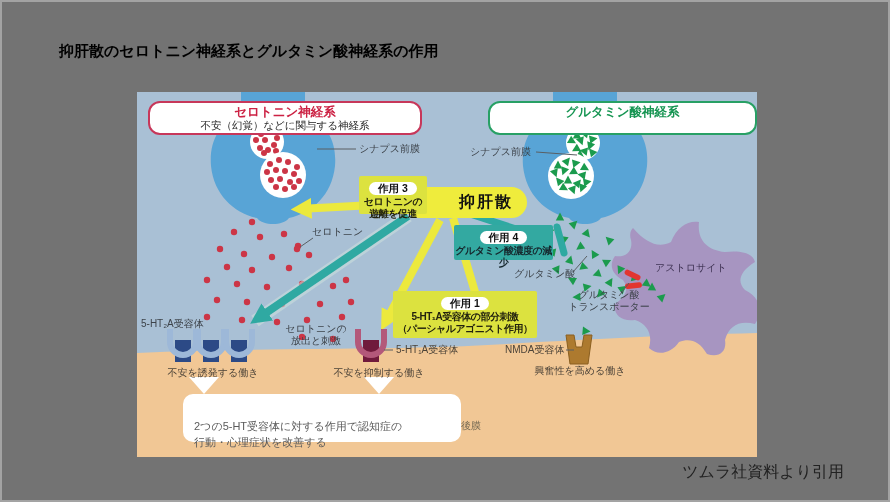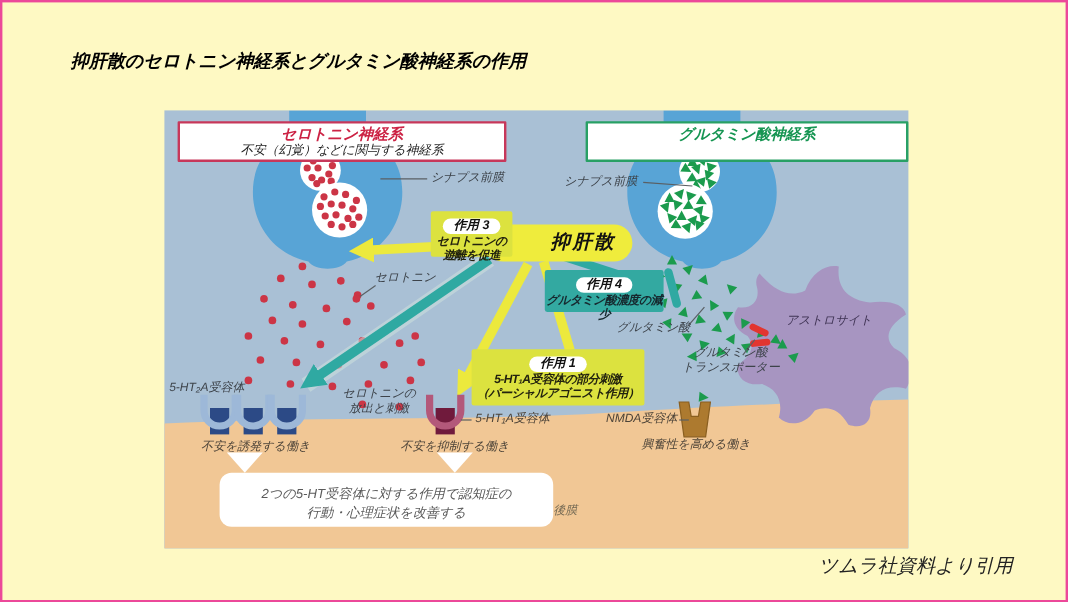--- a/index.html
+++ b/index.html
@@ -1,26 +1,25 @@
 <!DOCTYPE html>
 <html><head>
 <meta charset="utf-8">
 <style>
   html,body{margin:0;padding:0;background:#ffffff;}
   .canvas{
     position:relative;width:890px;height:502px;box-sizing:border-box;
-    border:2px solid #ec4899;background:#fef9c3;overflow:hidden;
+    border:2px solid #a3a3a3;background:#737373;overflow:hidden;
     font-family:"Liberation Sans","DejaVu Sans",sans-serif;
-    font-style:italic;
   }
   .page-title{position:absolute;left:57px;top:40px;font-size:15px;font-weight:bold;color:#000;}
   .attribution{position:absolute;right:44px;top:460px;font-size:16px;color:#222;}
   .diagram{position:absolute;left:135px;top:90px;width:620px;height:365px;background:#a9c0d5;}
   .diagram svg{position:absolute;left:0;top:0;}
-  .hdr{position:absolute;background:#fff;border-radius:1px;text-align:center;padding-top:2px;box-sizing:border-box;}
+  .hdr{position:absolute;background:#fff;border-radius:12px;text-align:center;padding-top:2px;box-sizing:border-box;}
   .hdr.red{border:2px solid #c7375a;left:11px;top:9px;width:274px;height:34px;}
   .hdr.green{border:2px solid #28a065;left:351px;top:9px;width:269px;height:34px;}
   .hdr .t{font-size:12.5px;font-weight:bold;line-height:14px;}
   .hdr.red .t{color:#cc2244;}
   .hdr.green .t{color:#169552;}
   .hdr .s{font-size:10.5px;color:#1c1c1c;line-height:12px;}
   .drug{
     position:absolute;left:267px;top:95px;width:82px;height:31px;border-radius:16px;
     background:#efec3c;display:flex;align-items:center;justify-content:center;
     font-size:16px;font-weight:bold;color:#111;letter-spacing:2px;padding-left:41px;
@@ -36,22 +35,22 @@
   .action-box.yellow .sub{color:#22220e;}
   #action3{left:198px;top:84px;width:68px;height:38px;margin-left:24px;}
   #action4{left:317px;top:133px;width:99px;height:35px;}
   #action2{left:31px;top:172px;width:142px;height:48px;}
   #action1{left:256px;top:199px;width:144px;height:47px;}
   .lbl{position:absolute;font-size:10px;color:#3d434a;white-space:nowrap;line-height:12px;}
   .lbl.center{text-align:center;white-space:normal;}
   .lbl.tan{color:#4c4338;}
   .conclusion{
     position:absolute;left:46px;top:302px;width:278px;height:45px;background:#fff;
-    border-radius:10px;box-sizing:border-box;padding:10px 11px;
-    font-size:11px;color:#5a5a5a;line-height:16px;text-align:center;
+    border-radius:10px;box-sizing:border-box;padding:24px 11px;
+    font-size:11px;color:#5a5a5a;line-height:16px;
   }
 </style>
 </head>
 <body>
 
 <div class="canvas">
   <div class="page-title">抑肝散のセロトニン神経系とグルタミン酸神経系の作用</div>
 
   <div class="diagram">
     <svg width="620" height="365" viewBox="0 0 620 365">

